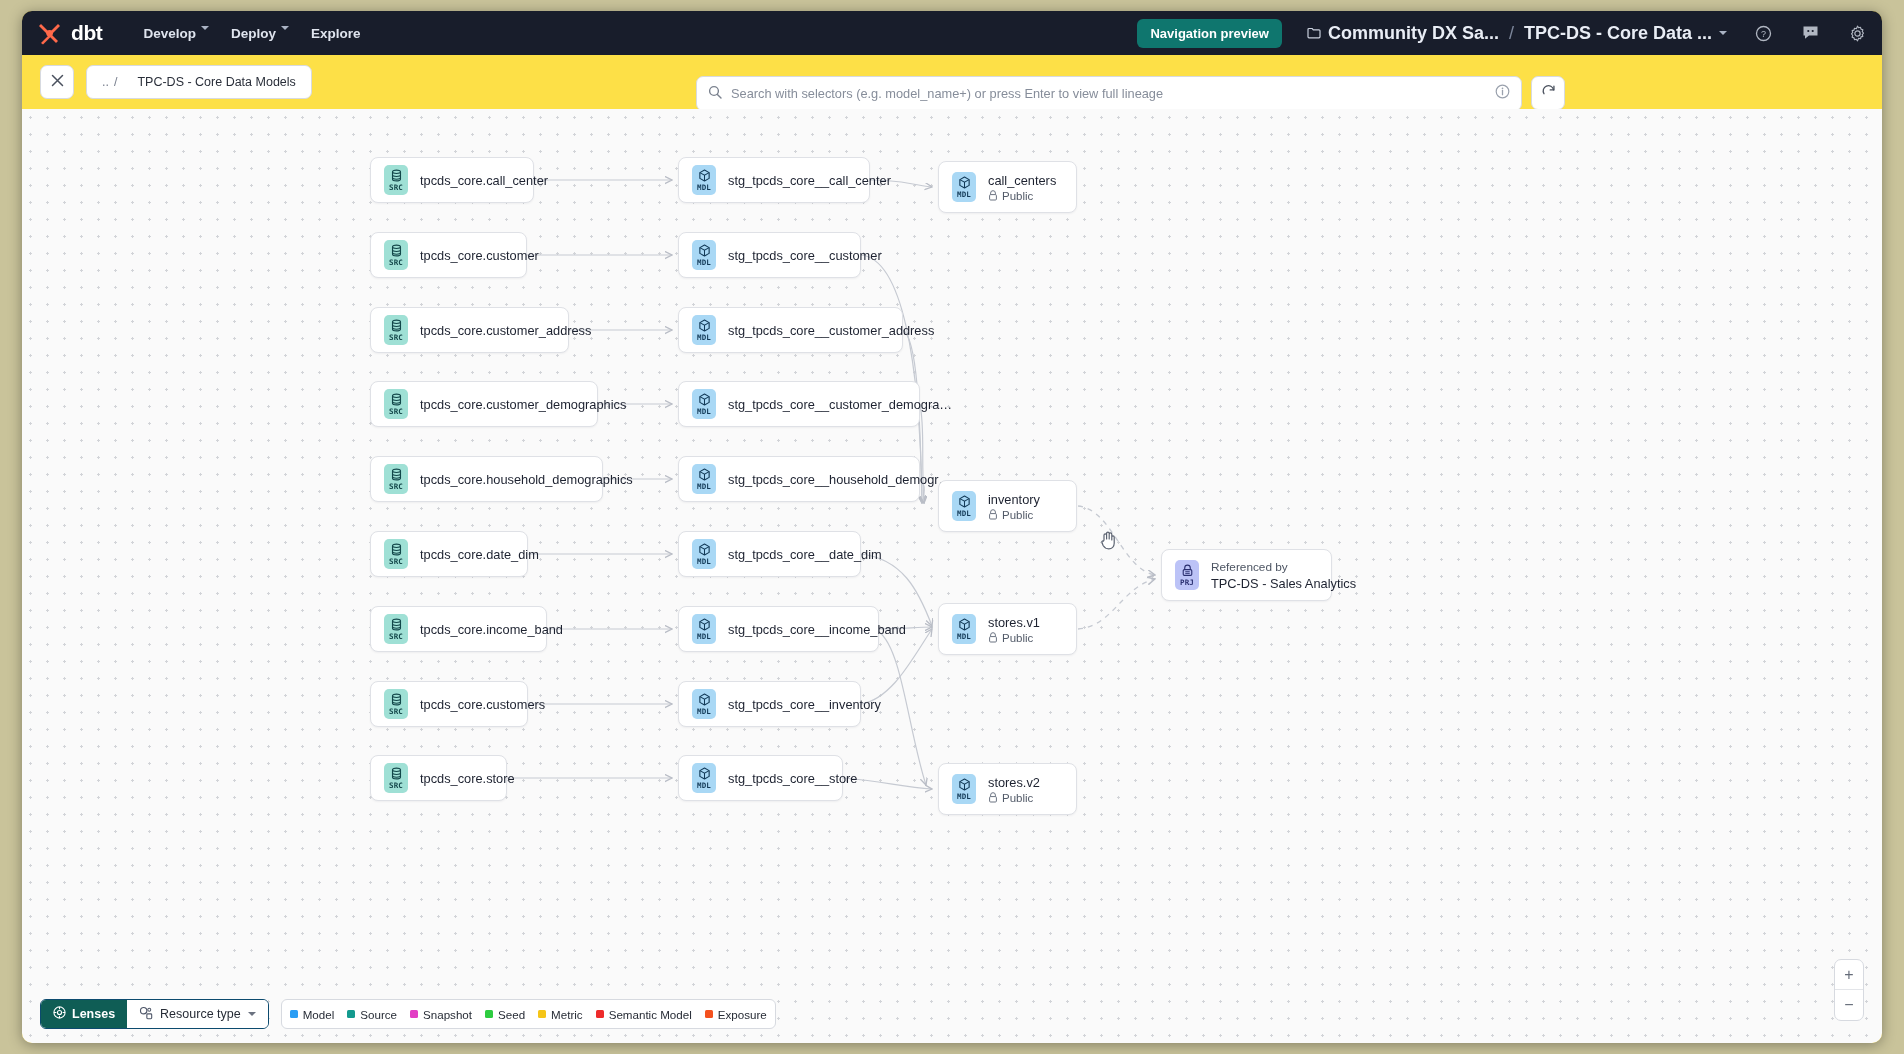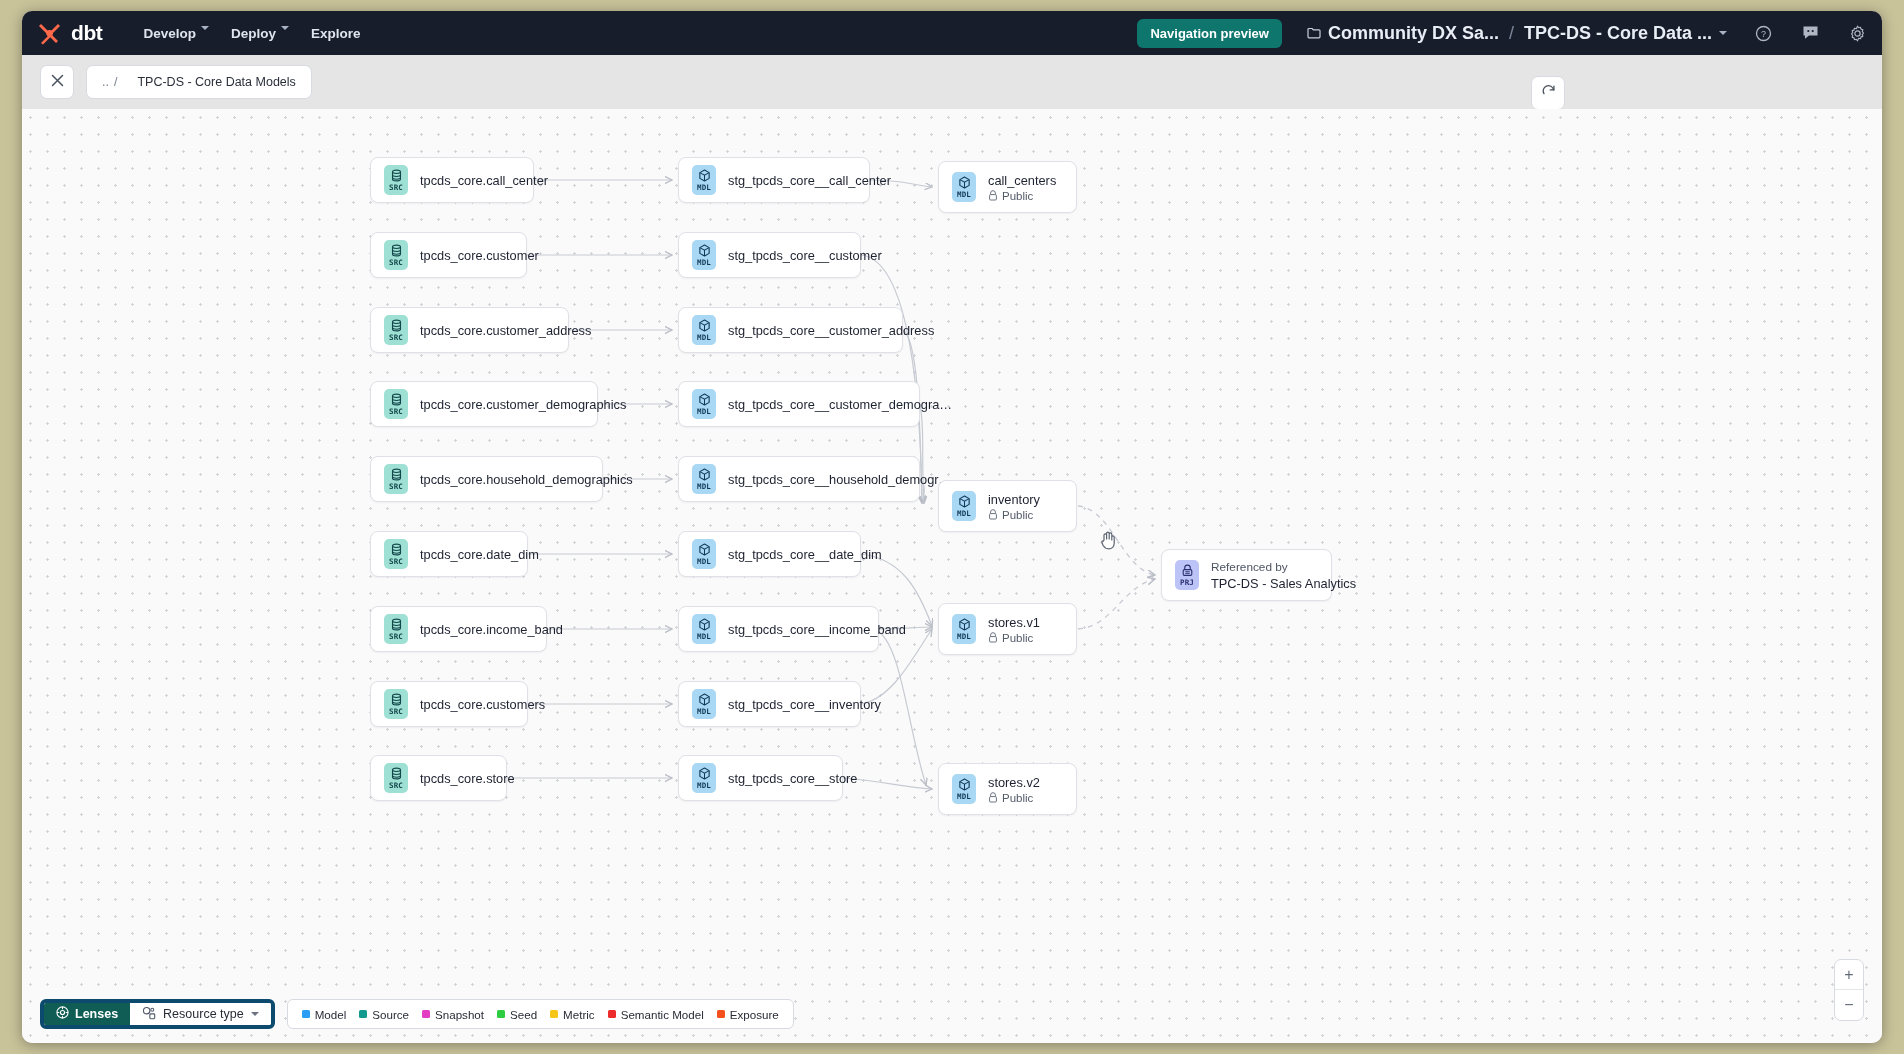--- a/index.html
+++ b/index.html
@@ -8,21 +8,21 @@
     font-family: "Liberation Sans", sans-serif;
     background: #c9c39a;
     overflow: hidden;
   }
   #app {
     position: absolute;
     left: 22px; top: 11px;
     width: 1860px; height: 1032px;
     border-radius: 10px;
     overflow: hidden;
-    background: #e5e5e5;
+    background: #fde047;
     box-shadow: 0 2px 14px rgba(0,0,0,.35);
   }
 
   
   .topnav {
     position: absolute; left:0; top:0; width:100%; height:44px;
     background:#181d2b; display:flex; align-items:center;
     padding: 0 14px 0 16px; color:#e9edf5;
   }
   .logo { display:flex; align-items:center; gap:7px; margin-right:30px; }
@@ -105,32 +105,32 @@
   .badge-mdl { background:#a9d8f5; color:#123a58; }
   .badge-prj { background:#bcc3f7; color:#2a2f70; }
   .node-badge svg { display:block; margin-bottom:1.5px; }
   .node-labels { display:flex; flex-direction:column; gap:2px; min-width:0; }
   .node-title { font-size:12.8px; color:#1d2230; white-space:nowrap; }
   .node-sub { font-size:11.5px; color:#525a68; display:flex; align-items:center; gap:4px; }
   .node-sub svg { display:block; }
 
   
   .bottombar { position:absolute; left:18px; bottom:14px; display:flex; align-items:center; gap:12px; z-index:6;}
-  .lens-group { display:flex; height:30px; border-radius:6px; overflow:hidden; border:4px solid #0c4a6e; background:#fff; }
+  .lens-group { display:flex; height:30px; border-radius:6px; overflow:hidden; border:1px solid #0c4a6e; background:#fff; }
   .lens-btn {
     background:#0f5d55; color:#fff; font-size:12.5px; font-weight:600;
     display:flex;align-items:center;gap:6px;padding:0 12px;cursor:pointer;
   }
   .restype-btn {
     background:#fff;color:#272c36;font-size:12.5px;
     display:flex;align-items:center;gap:7px;padding:0 12px;cursor:pointer;
   }
   .legend {
     height:30px;border:1px solid #d7dae0;border-radius:6px;background:#fff;
-    display:flex;align-items:center;gap:13px;padding:0 14px;
+    display:flex;align-items:center;gap:13px;padding:0 8px;
   }
   .legend-item { display:flex;align-items:center;gap:5px;font-size:11.6px;color:#272c36;white-space:nowrap; }
   .sw { width:8px;height:8px;border-radius:1.5px;flex:none; }
 
   .zoomctl {
     position:absolute; right:18px; bottom:22px; width:30px;
     border:1px solid #d7dae0;border-radius:7px;background:#fff;overflow:hidden;z-index:6;
   }
   .zoomctl div {
     height:30px;display:flex;align-items:center;justify-content:center;
@@ -218,20 +218,36 @@
           </svg>
       </span>
     </div>
     <div class="crumb-btn">
       <span class="dots">..</span>
       <span class="dots">/</span>
       <span style="margin-left:15px;font-weight:400">TPC-DS - Core Data Models</span>
     </div>
   </div>
 
+  <div class="search-wrap">
+    <span>
+      <svg width="14" height="14" viewBox="0 0 14 14">
+          <circle cx="6" cy="6" r="4.4" fill="none" stroke="#7b828f" stroke-width="1.4"></circle>
+          <path d="M9.4 9.4L13 13" stroke="#7b828f" stroke-width="1.4" stroke-linecap="round"></path>
+        </svg>
+    </span>
+    <input type="text" value="" placeholder="Search with selectors (e.g. model_name+) or press Enter to view full lineage" style="">
+    <span>
+      <svg width="15" height="15" viewBox="0 0 15 15">
+          <circle cx="7.5" cy="7.5" r="6.3" fill="none" stroke="#9aa1ad" stroke-width="1.2"></circle>
+          <path d="M7.5 6.4v4.3" stroke="#9aa1ad" stroke-width="1.3" stroke-linecap="round"></path>
+          <circle cx="7.5" cy="4.3" r=".85" fill="#9aa1ad"></circle>
+        </svg>
+    </span>
+  </div>
 
   <div class="refresh-btn">
     <span>
       <svg width="15" height="15" viewBox="0 0 16 16">
         <path d="M13.4 6.2A5.6 5.6 0 103.2 10.4" fill="none" stroke="#4a515e" stroke-width="1.4" stroke-linecap="round"></path>
         <path d="M13.8 2.3v4h-4" fill="none" stroke="#4a515e" stroke-width="1.4" stroke-linecap="round" stroke-linejoin="round"></path>
       </svg>
     </span>
   </div>
 

